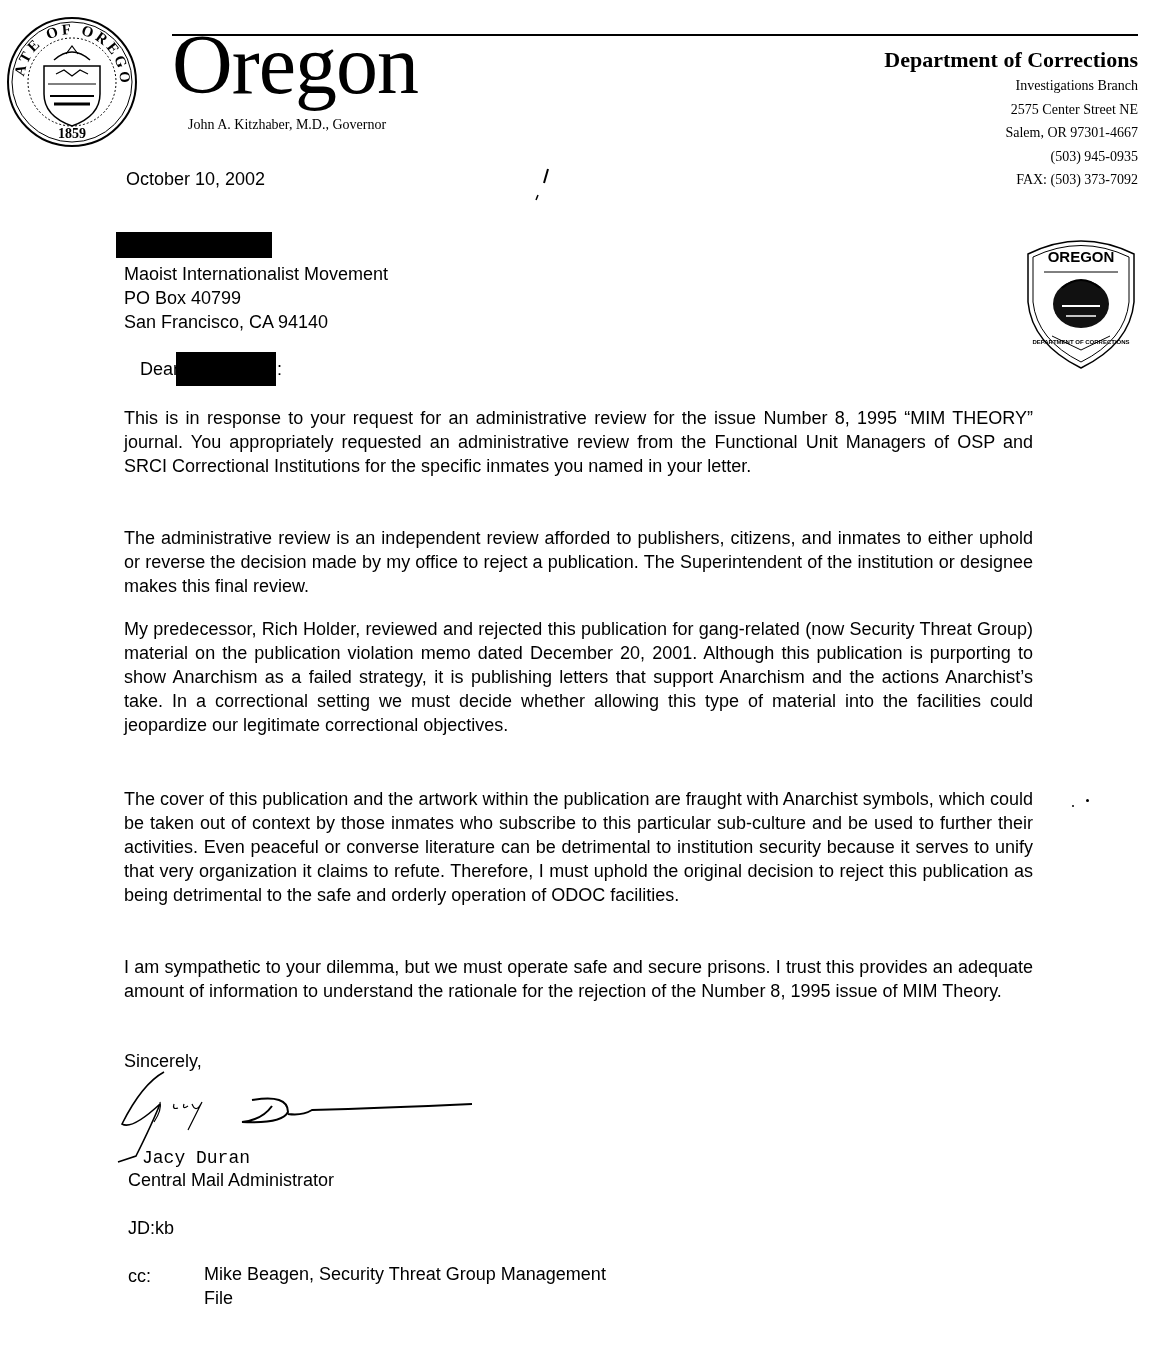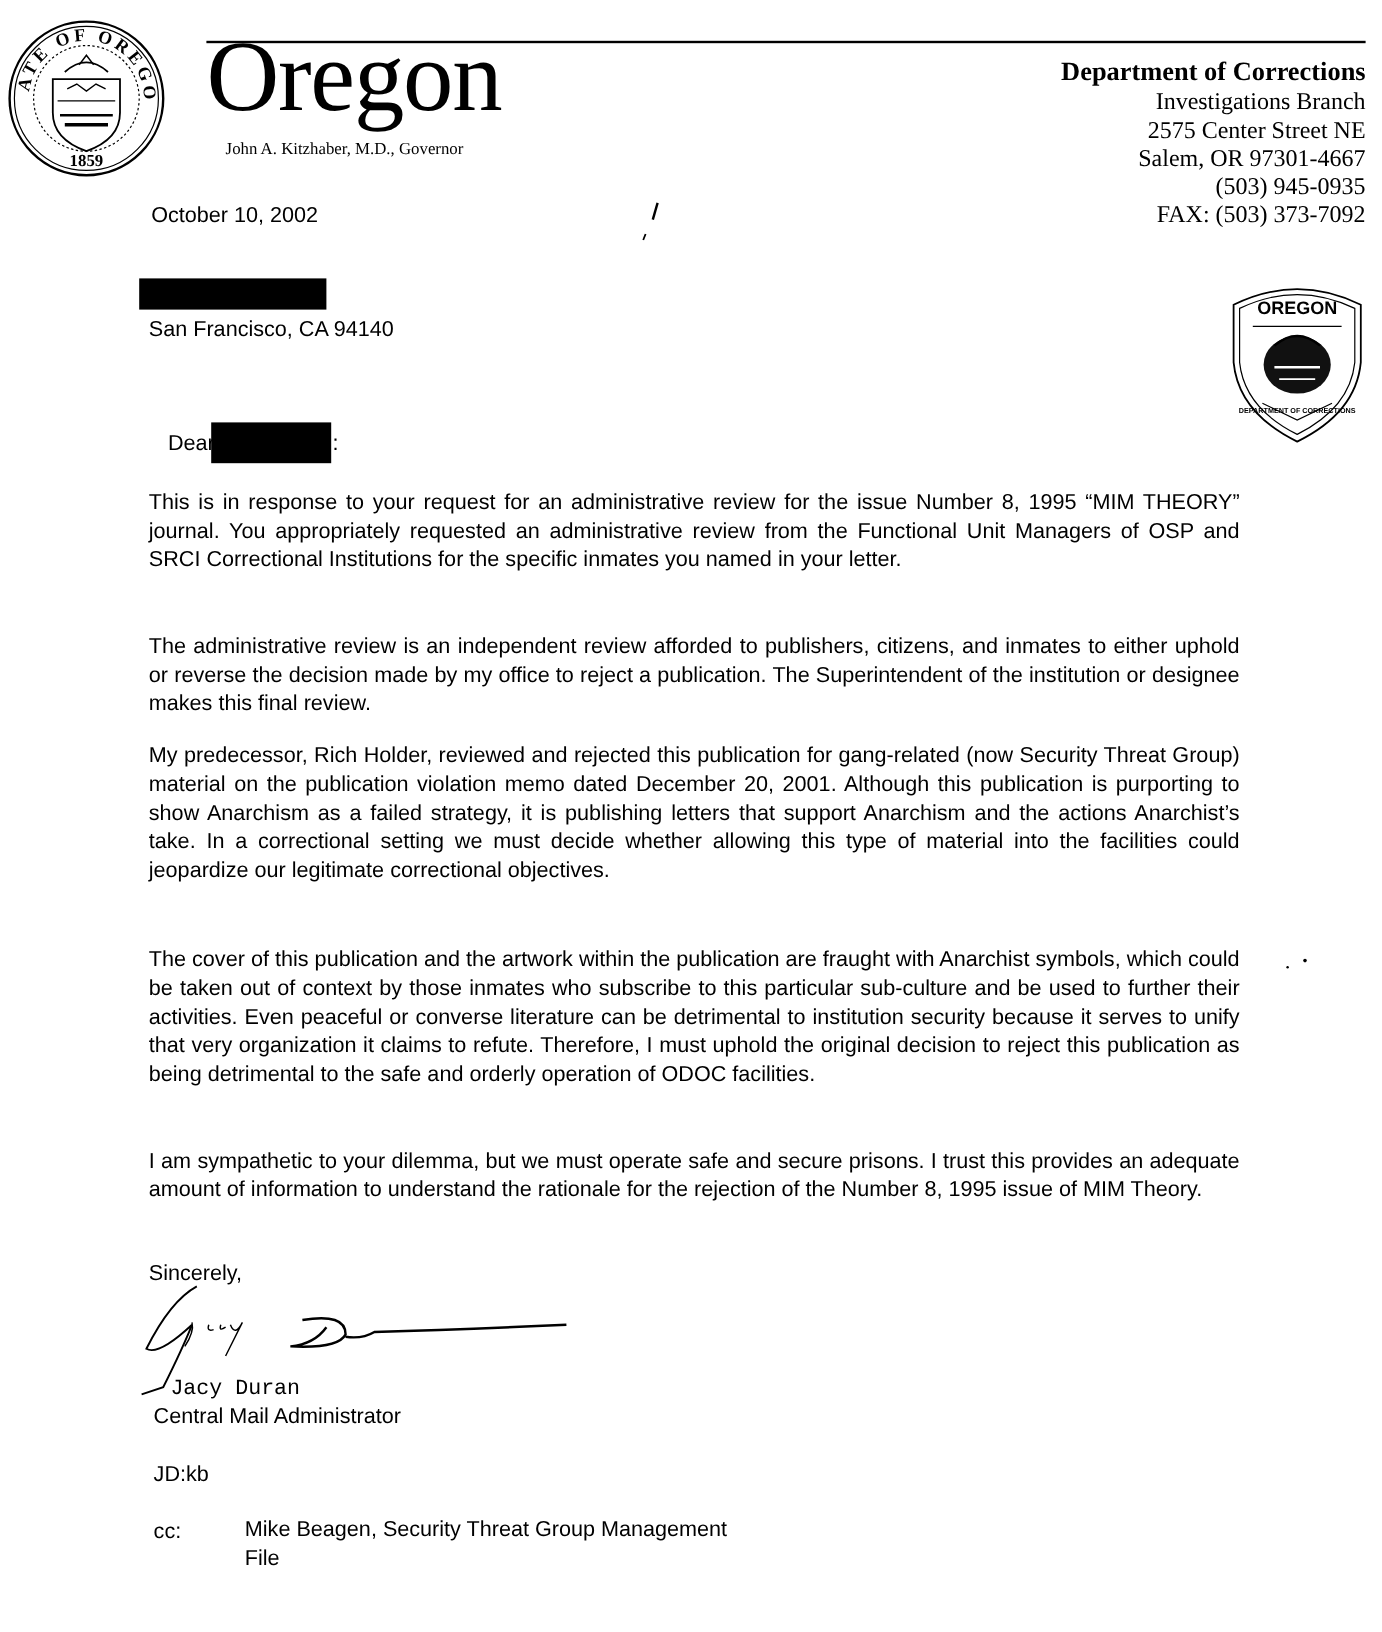--- a/index.html
+++ b/index.html
@@ -9,21 +9,21 @@
   .serif { font-family: "Liberation Serif", serif; }
 
   
   #state-seal { left: 4px; top: 14px; width: 136px; height: 136px; }
   #oregon-wordmark { left: 172px; top: 20px; font-size: 84px; line-height: 90px; letter-spacing: -1px; }
   #header-rule { left: 172px; top: 34px; width: 966px; height: 0; border-top: 2px solid #000; }
   #governor-line { left: 188px; top: 117px; font-size: 14px; }
 
   #dept-block { right: 14px; top: 46px; text-align: right; }
   #dept-block .dept-name { font-size: 22px; font-weight: bold; line-height: 28px; }
-  #dept-block .dept-line { font-size: 20px; line-height: 23.5px; }
+  #dept-block .dept-line { font-size: 14px; line-height: 23.5px; }
 
   #doc-badge { left: 1022px; top: 232px; width: 118px; height: 140px; }
 
   .body-text { font-size: 18px; line-height: 24px; }
   #letter-date { left: 126px; top: 167px; }
   #stray-mark { left: 530px; top: 165px; width: 30px; height: 40px; }
 
   .redaction { background: #000; }
   #redact-recipient { left: 116px; top: 232px; width: 156px; height: 26px; }
   #address-block { left: 124px; top: 262px; }
@@ -107,20 +107,22 @@
 <div id="letter-date" class="abs sans body-text">October 10, 2002</div>
 <div id="stray-mark" class="abs">
   <svg width="30" height="40" viewBox="0 0 30 40">
     <path d="M 18 4 L 14 18" stroke="#000" stroke-width="2"></path>
     <path d="M 8 30 L 6 35" stroke="#000" stroke-width="1.5"></path>
   </svg>
 </div>
 
 <div id="redact-recipient" class="abs redaction"></div>
 <div id="address-block" class="abs sans body-text">
+  <div>Maoist Internationalist Movement</div>
+  <div>PO Box 40799</div>
   <div>San Francisco, CA 94140</div>
 </div>
 
 <div id="salutation" class="abs sans body-text">Dear</div>
 <div id="redact-salutation" class="abs redaction"></div>
 <div id="salutation-colon" class="abs sans body-text">:</div>
 
 <div id="para-1" class="abs sans body-text para">This is in response to your request for an administrative review for the issue Number 8, 1995 “MIM THEORY” journal.  You appropriately requested an administrative review from the Functional Unit Managers of OSP and SRCI Correctional Institutions for the specific inmates you named in your letter.</div>
 <div id="para-2" class="abs sans body-text para">The administrative review is an independent review afforded to publishers, citizens, and inmates to either uphold or reverse the decision made by my office to reject a publication.  The Superintendent of the institution or designee makes this final review.</div>
 <div id="para-3" class="abs sans body-text para">My predecessor, Rich Holder, reviewed and rejected this publication for gang-related (now Security Threat Group) material on the publication violation memo dated December 20, 2001. Although this publication is purporting to show Anarchism as a failed strategy, it is publishing letters that support Anarchism and the actions Anarchist’s take.  In a correctional setting we must decide whether allowing this type of material into the facilities could jeopardize our legitimate correctional objectives.</div>

